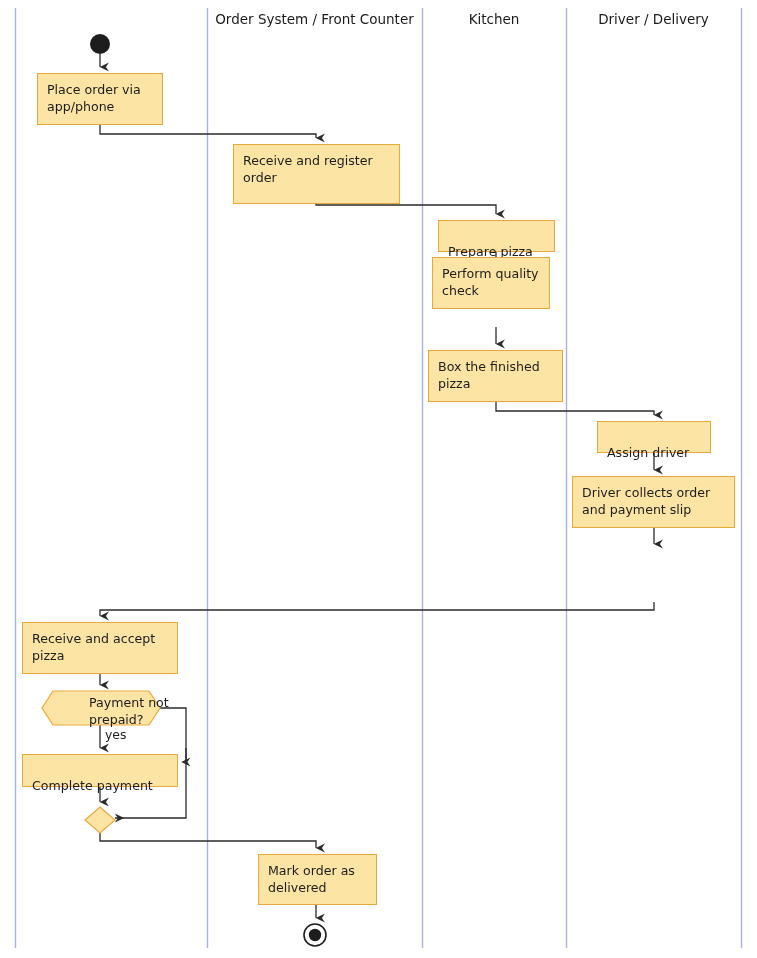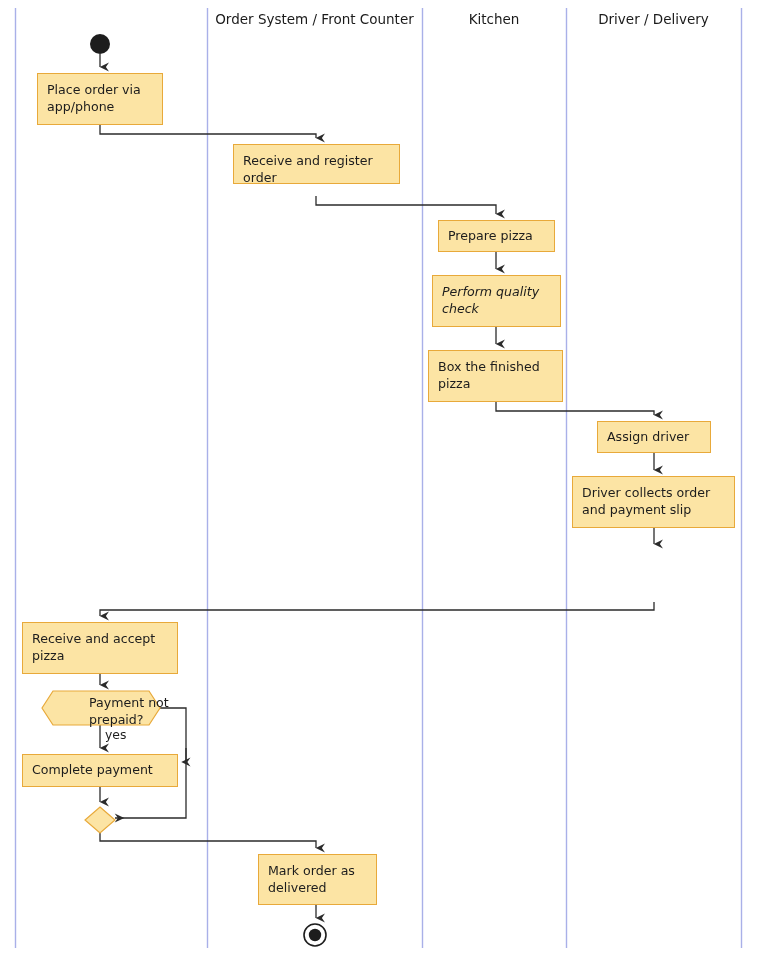--- a/index.html
+++ b/index.html
@@ -40,21 +40,21 @@
     border: 1.2px solid #e8a93a;
     border-radius: 0;
     font-size: 12.6px;
     color: #1d1d1d;
     font-family: "DejaVu Sans", sans-serif;
     line-height: 17px;
     padding: 7px 9px 6px 9px;
     display: block;
   }
   .activity-node.onelinecenter {
-    padding-top: 6px;
+    padding-top: 22px;
   }
   .decision-node {
     position: absolute;
     box-sizing: border-box;
     font-size: 12.6px;
     color: #1d1d1d;
     font-family: "DejaVu Sans", sans-serif;
     line-height: 17px;
   }
   .decision-node .dec-text {
@@ -151,25 +151,25 @@
   </div>
   <div class="lane-label" style="left:422px; top:11px; width:144px;">
     <span>Kitchen</span>
   </div>
   <div class="lane-label" style="left:566px; top:11px; width:175px;">
     <span>Driver / Delivery</span>
   </div>
 
   <div class="activity-node" style="left:37px; top:73px; width:126px; height:52px;">Place order via app/phone</div>
 
-  <div class="activity-node" style="left:233px; top:144px; width:167px; height:40px;padding-left:9px;">Receive and register order</div>
+  <div class="activity-node" style="left:233px; top:144px; width:167px; height:60px;padding-left:9px;">Receive and register order</div>
 
   <div class="activity-node onelinecenter" style="left:438px; top:220px; width:117px; height:32px;">Prepare pizza</div>
 
-  <div class="activity-node" style="left:432px; top:275px; width:129px; height:52px;font-style:italic;">Perform quality check</div>
+  <div class="activity-node" style="left:432px; top:257px; width:118px; height:52px;">Perform quality check</div>
 
   <div class="activity-node" style="left:428px; top:350px; width:135px; height:52px;">Box the finished pizza</div>
 
   <div class="activity-node onelinecenter" style="left:597px; top:421px; width:114px; height:32px;">Assign driver</div>
 
   <div class="activity-node" style="left:572px; top:476px; width:163px; height:52px;">Driver collects order and payment slip</div>
 
 
   <div class="activity-node" style="left:22px; top:622px; width:156px; height:52px;">Receive and accept pizza</div>
 

